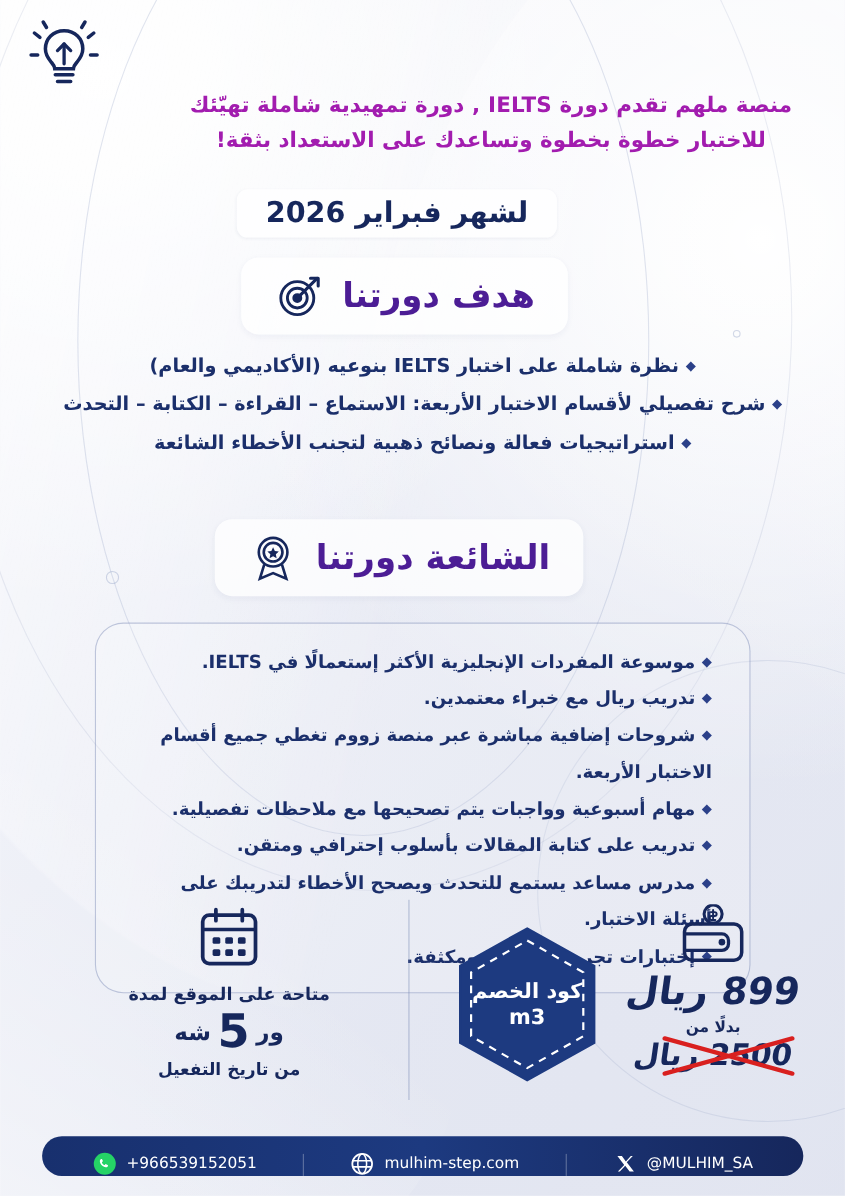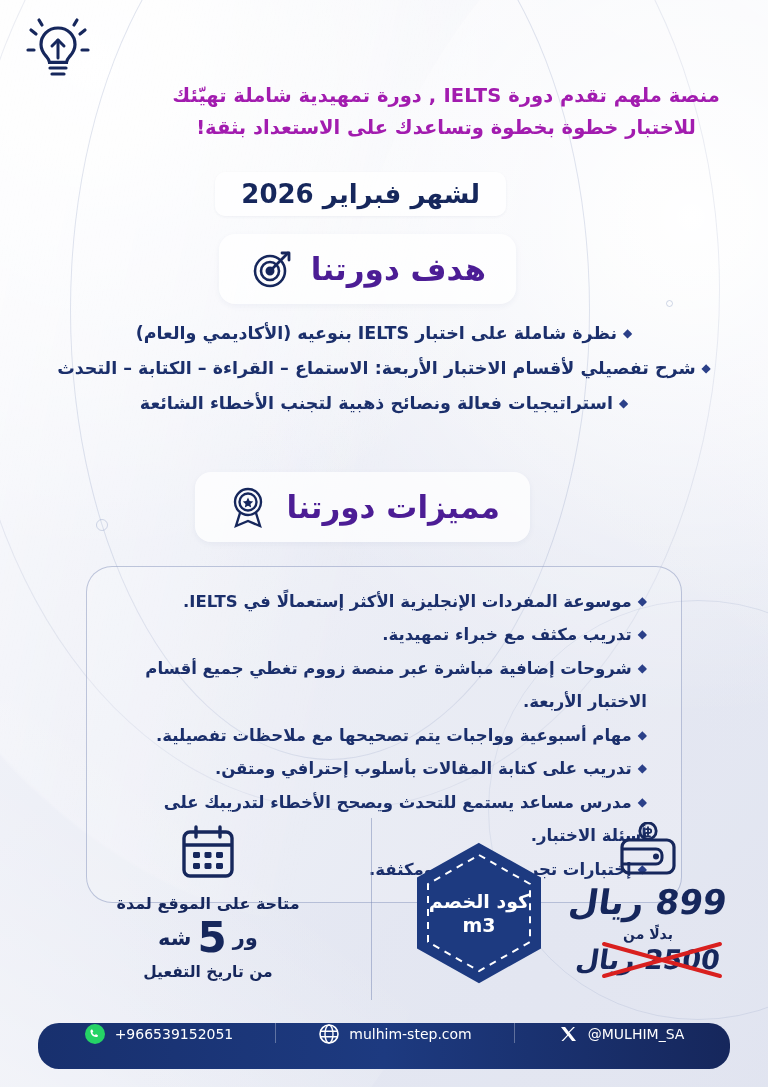--- a/index.html
+++ b/index.html
@@ -218,25 +218,25 @@
     transform: skewX(-8deg);
     display: inline-block;
   }
   .strike-x { position: absolute; inset: -6px -2px; }
 
   
   .footer {
     position: absolute;
     left: 38px; right: 38px;
     bottom: 18px;
-    height: 46px;
+    height: 36px;
     background: linear-gradient(90deg, #18306e 0%, #1d3a80 50%, #16275c 100%);
     border-radius: 21px;
     display: flex;
-    align-items: flex-start;
+    align-items: flex-end;
     justify-content: center;
     gap: 42px;
     color: #fff;
     font-size: 14px;
     direction: ltr;
   }
   .fitem { display: flex; align-items: center; gap: 9px; }
   .fitem .fi { width: 22px; height: 22px; flex: none; }
   .fsep { width: 1px; height: 20px; background: rgba(255,255,255,.3); }
 </style>
@@ -285,36 +285,36 @@
   </span>
 </div>
 
 <div class="goal-list">
   <div class="row"><span class="bul">◆</span><span>نظرة شاملة على اختبار IELTS بنوعيه (الأكاديمي والعام)</span></div>
   <div class="row"><span class="bul">◆</span><span>شرح تفصيلي لأقسام الاختبار الأربعة: الاستماع – القراءة – الكتابة – التحدث</span></div>
   <div class="row"><span class="bul">◆</span><span>استراتيجيات فعالة ونصائح ذهبية لتجنب الأخطاء الشائعة</span></div>
 </div>
 
 <div class="banner banner-feat">
-  <span class="title">مميزات دورتنا</span>
+  <span class="title">الشائعة دورتنا</span>
   <span class="bicon">
     <svg width="46" height="46" viewBox="0 0 46 46">
       <g fill="none" stroke="#16275c" stroke-width="2.4">
         <circle cx="23" cy="18" r="13"></circle>
         <circle cx="23" cy="18" r="8.5"></circle>
         <path d="M15 29l-4 13 12-5 12 5-4-13"></path>
       </g>
       <path d="M23 13.5l1.6 3.4 3.6.5-2.7 2.5.7 3.6-3.2-1.8-3.2 1.8.7-3.6-2.7-2.5 3.6-.5z" fill="#16275c"></path>
     </svg>
   </span>
 </div>
 
 <div class="feat-box">
   <div class="row"><span class="bul">◆</span><span>موسوعة المفردات الإنجليزية الأكثر إستعمالًا في IELTS.</span></div>
-  <div class="row"><span class="bul">◆</span><span>تدريب مكثف مع خبراء تمهيدية.</span></div>
+  <div class="row"><span class="bul">◆</span><span>تدريب ريال مع خبراء معتمدين.</span></div>
   <div class="row"><span class="bul">◆</span><span>شروحات إضافية مباشرة عبر منصة زووم تغطي جميع أقسام الاختبار الأربعة.</span></div>
   <div class="row"><span class="bul">◆</span><span>مهام أسبوعية وواجبات يتم تصحيحها مع ملاحظات تفصيلية.</span></div>
   <div class="row"><span class="bul">◆</span><span>تدريب على كتابة المقالات بأسلوب إحترافي ومتقن.</span></div>
   <div class="row"><span class="bul">◆</span><span>مدرس مساعد يستمع للتحدث ويصحح الأخطاء لتدريبك على أسئلة الاختبار.</span></div>
   <div class="row"><span class="bul">◆</span><span>إختبارات تجريبية رسمية ومكثفة.</span></div>
 </div>
 
 <div class="divider"></div>
 
 <div class="cal-block">

